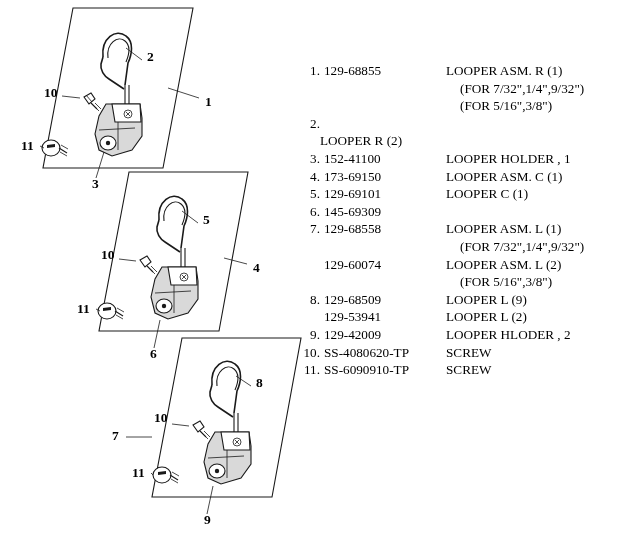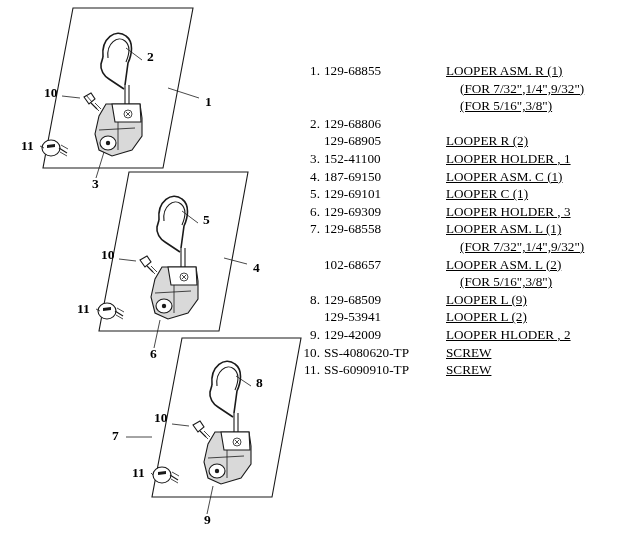--- a/index.html
+++ b/index.html
@@ -48,21 +48,20 @@
     flex: 0 0 auto;
   }
   .part-code {
     width: 122px;
     padding-left: 4px;
     flex: 0 0 auto;
     font-family: Liberation Serif, serif;
   }
   .part-desc {
     flex: 1 1 auto;
-    text-decoration: underline;
   }
   .part-desc.indent {
     padding-left: 14px;
   }
   .callout-label {
     position: absolute;
     font-family: "Liberation Serif", serif;
     font-size: 13.5px;
     font-weight: bold;
     color: #000;
@@ -229,60 +228,57 @@
         <span class="part-code"></span>
         <span class="part-desc indent">(FOR 7/32",1/4",9/32")</span>
       </div>
       <div class="part-row">
         <span class="part-num"></span>
         <span class="part-code"></span>
         <span class="part-desc indent">(FOR 5/16",3/8")</span>
       </div>
       <div class="part-row">
         <span class="part-num">2.</span>
-        <span class="part-code">129-68806</span>
-      </div>
-      <div class="part-row">
-        <span class="part-num"></span>
-        <span class="part-code">129-68905</span>
+      </div>
+      <div class="part-row">
+        <span class="part-num"></span>
         <span class="part-desc">LOOPER R (2)</span>
       </div>
       <div class="part-row">
         <span class="part-num">3.</span>
         <span class="part-code">152-41100</span>
         <span class="part-desc">LOOPER HOLDER , 1</span>
       </div>
       <div class="part-row">
         <span class="part-num">4.</span>
-        <span class="part-code">187-69150</span>
+        <span class="part-code">173-69150</span>
         <span class="part-desc">LOOPER ASM. C (1)</span>
       </div>
       <div class="part-row">
         <span class="part-num">5.</span>
         <span class="part-code">129-69101</span>
         <span class="part-desc">LOOPER C (1)</span>
       </div>
       <div class="part-row">
         <span class="part-num">6.</span>
-        <span class="part-code">129-69309</span>
-        <span class="part-desc">LOOPER HOLDER , 3</span>
+        <span class="part-code">145-69309</span>
       </div>
       <div class="part-row">
         <span class="part-num">7.</span>
         <span class="part-code">129-68558</span>
         <span class="part-desc">LOOPER ASM. L (1)</span>
       </div>
       <div class="part-row">
         <span class="part-num"></span>
         <span class="part-code"></span>
         <span class="part-desc indent">(FOR 7/32",1/4",9/32")</span>
       </div>
       <div class="part-row">
         <span class="part-num"></span>
-        <span class="part-code">102-68657</span>
+        <span class="part-code">129-60074</span>
         <span class="part-desc">LOOPER ASM. L (2)</span>
       </div>
       <div class="part-row">
         <span class="part-num"></span>
         <span class="part-code"></span>
         <span class="part-desc indent">(FOR 5/16",3/8")</span>
       </div>
       <div class="part-row">
         <span class="part-num">8.</span>
         <span class="part-code">129-68509</span>

